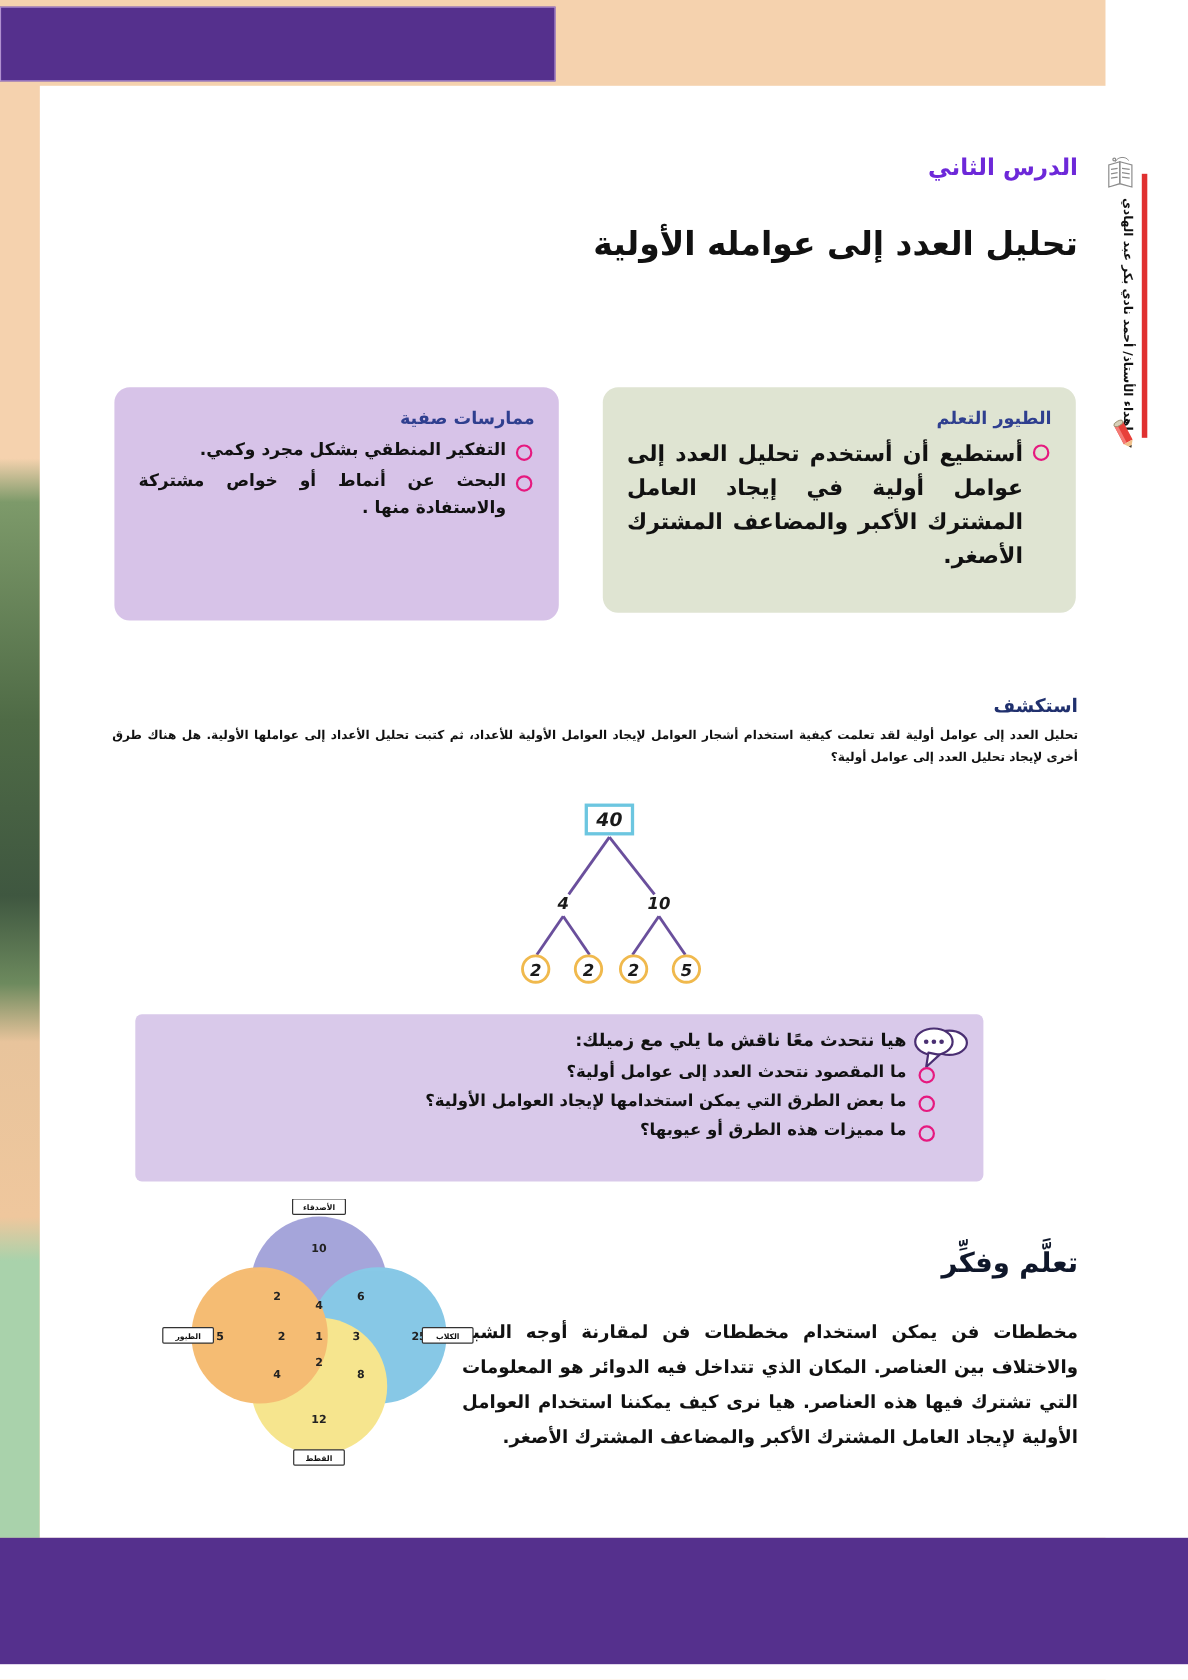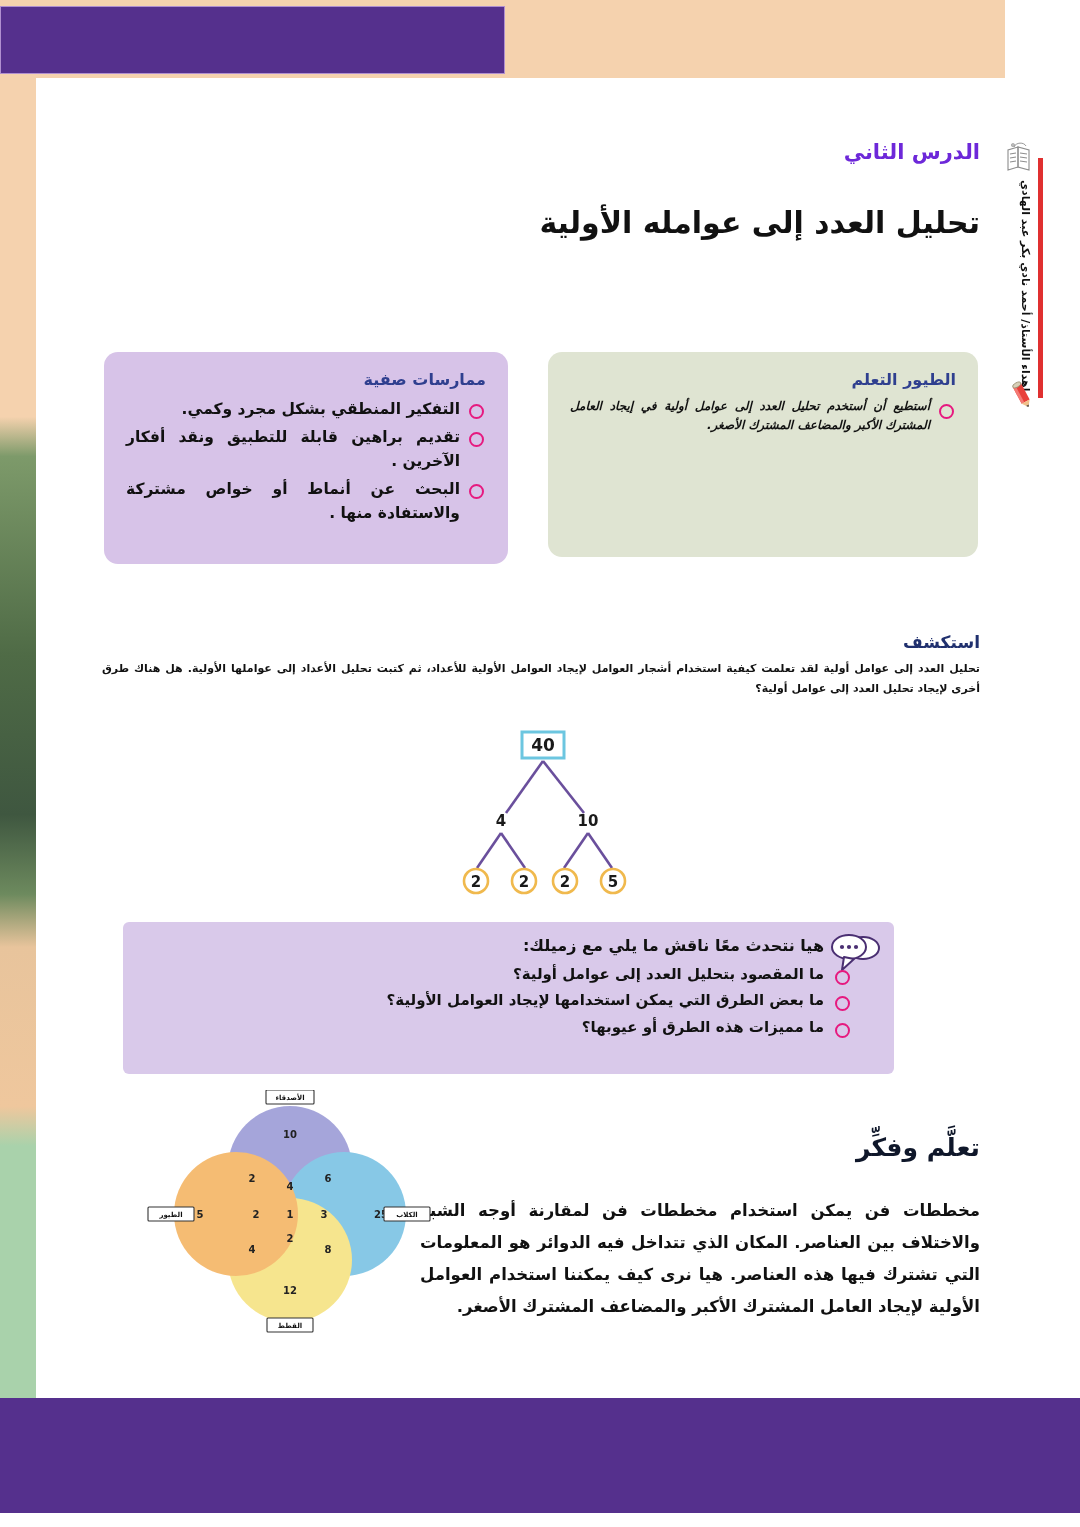--- a/index.html
+++ b/index.html
@@ -91,35 +91,35 @@
   .bullet-list{margin:0;padding:0;list-style:none;}
   .bullet-list li{
     position:relative;padding-right:26px;margin-bottom:4px;
     font-size:15.5px;font-weight:bold;color:#111;line-height:1.55;
     text-align:justify;text-align-last:right;
   }
   .bullet-list li::before{
     content:"";position:absolute;right:2px;top:7px;
     width:11px;height:11px;border:2.2px solid #e6197f;border-radius:50%;
   }
-  #goals-box .bullet-list li{font-size:12px;font-style:italic;}
+  #goals-box .bullet-list li{font-size:20px;}
 
   
   #explore-title{
     position:absolute;right:100px;top:618px;
     font-size:17px;font-weight:bold;color:#20306e;
   }
   #explore-text{
     position:absolute;right:100px;top:648px;width:878px;
     font-size:11px;font-weight:bold;color:#111;line-height:1.8;
     text-align:justify;text-align-last:right;
   }
 
   
-  #factor-tree{position:absolute;left:444px;top:730px;width:200px;height:170px;}
+  #factor-tree{position:absolute;left:455px;top:730px;width:200px;height:170px;font-style:italic;}
   #factor-tree svg{display:block;}
   .ft-num{font-family:"DejaVu Sans",sans-serif;font-size:15px;font-weight:bold;fill:#1a1a1a;}
   .ft-root{font-size:17px;}
 
   
   #discuss-box{
     position:absolute;left:123px;top:922px;width:771px;height:152px;
     background:#d9c9ea;border-radius:6px;box-sizing:border-box;
     padding:14px 70px 10px 20px;
   }
@@ -197,21 +197,20 @@
   <div class="box-title">الطيور التعلم</div>
   <ul class="bullet-list">
     <li>أستطيع أن أستخدم تحليل العدد إلى عوامل أولية في إيجاد العامل المشترك الأكبر والمضاعف المشترك الأصغر.</li>
   </ul>
 </section>
 
 <section id="practices-box" class="box">
   <div class="box-title">ممارسات صفية</div>
   <ul class="bullet-list">
     <li>التفكير المنطقي بشكل مجرد وكمي.</li>
-    <li>تقديم براهين قابلة للتطبيق ونقد أفكار الآخرين .</li>
     <li>البحث عن أنماط أو خواص مشتركة والاستفادة منها .</li>
   </ul>
 </section>
 
 <h2 id="explore-title">استكشف</h2>
 <p id="explore-text">تحليل العدد إلى عوامل أولية لقد تعلمت كيفية استخدام أشجار العوامل لإيجاد العوامل الأولية للأعداد، ثم كتبت تحليل الأعداد إلى عواملها الأولية. هل هناك طرق أخرى لإيجاد تحليل العدد إلى عوامل أولية؟</p>
 
 <div id="factor-tree">
   <svg width="200" height="170" viewBox="0 0 200 170">
 
@@ -245,21 +244,21 @@
       <ellipse cx="33" cy="16" rx="16" ry="11" fill="#ffffff" stroke="#4a2f72" stroke-width="2"></ellipse>
       <ellipse cx="19" cy="15" rx="17" ry="12" fill="#ffffff" stroke="#4a2f72" stroke-width="2"></ellipse>
       <path d="M14 25 L12 38 L24 27 Z" fill="#ffffff" stroke="#4a2f72" stroke-width="2" stroke-linejoin="round"></path>
       <circle cx="12" cy="15" r="2.1" fill="#4a2f72"></circle>
       <circle cx="19" cy="15" r="2.1" fill="#4a2f72"></circle>
       <circle cx="26" cy="15" r="2.1" fill="#4a2f72"></circle>
     </svg>
   </span>
   <p id="discuss-lead">هيا نتحدث معًا ناقش ما يلي مع زميلك:</p>
   <ul class="bullet-list">
-    <li>ما المقصود بتحليل العدد إلى عوامل أولية؟</li>
+    <li>ما المقصود نتحدث العدد إلى عوامل أولية؟</li>
     <li>ما بعض الطرق التي يمكن استخدامها لإيجاد العوامل الأولية؟</li>
     <li>ما مميزات هذه الطرق أو عيوبها؟</li>
   </ul>
 </section>
 
 <h2 id="learn-title">تعلَّم وفكِّر</h2>
 <p id="learn-text">مخططات فن يمكن استخدام مخططات فن لمقارنة أوجه الشبه والاختلاف بين العناصر. المكان الذي تتداخل فيه الدوائر هو المعلومات التي تشترك فيها هذه العناصر. هيا نرى كيف يمكننا استخدام العوامل الأولية لإيجاد العامل المشترك الأكبر والمضاعف المشترك الأصغر.</p>
 
 <div id="venn">
   <svg width="288" height="248" viewBox="0 0 288 248">

